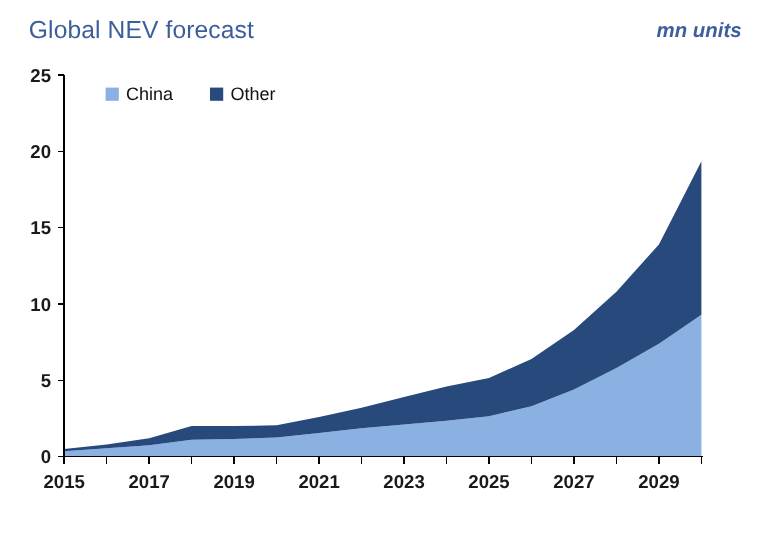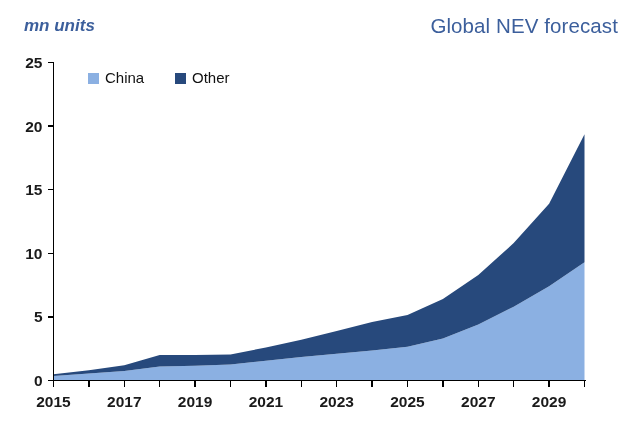--- a/index.html
+++ b/index.html
@@ -84,22 +84,22 @@
     text-anchor: start;
   }
   .series-area { stroke: none; }
 </style>
 </head>
 <body>
 
 <div id="chart-card">
 
   <div id="header">
+    <div id="chart-title">Global NEV forecast</div>
     <div id="chart-units">mn units</div>
-    <div id="chart-title">Global NEV forecast</div>
   </div>
 
   <div id="plot-wrap">
     <svg id="plot" width="640" height="400" viewBox="0 0 640 400">
       <g id="areas-group">
           <path d="M53.50,332.05 L88.90,329.50 L124.30,326.96 L159.70,322.51 L195.10,321.87 L230.50,320.60 L265.90,316.78 L301.30,312.97 L336.70,309.79 L372.10,306.61 L407.50,302.79 L442.90,294.52 L478.30,280.53 L513.70,262.72 L549.10,242.37 L584.50,218.20 L584.50,336.50 L549.10,336.50 L513.70,336.50 L478.30,336.50 L442.90,336.50 L407.50,336.50 L372.10,336.50 L336.70,336.50 L301.30,336.50 L265.90,336.50 L230.50,336.50 L195.10,336.50 L159.70,336.50 L124.30,336.50 L88.90,336.50 L53.50,336.50 Z" fill="#8bb0e2" class="series-area"></path>
           <path d="M53.50,330.14 L88.90,326.32 L124.30,321.24 L159.70,311.06 L195.10,311.06 L230.50,310.42 L265.90,303.43 L301.30,295.80 L336.70,286.89 L372.10,277.99 L407.50,270.99 L442.90,255.09 L478.30,230.92 L513.70,199.12 L549.10,159.69 L584.50,90.37 L584.50,218.20 L549.10,242.37 L513.70,262.72 L478.30,280.53 L442.90,294.52 L407.50,302.79 L372.10,306.61 L336.70,309.79 L301.30,312.97 L265.90,316.78 L230.50,320.60 L195.10,321.87 L159.70,322.51 L124.30,326.96 L88.90,329.50 L53.50,332.05 Z" fill="#27497c" class="series-area"></path>
         </g>
       <g id="axes-group">
           <path d="M53.5,18.5 L53.5,336.5" class="axis-line"></path>

